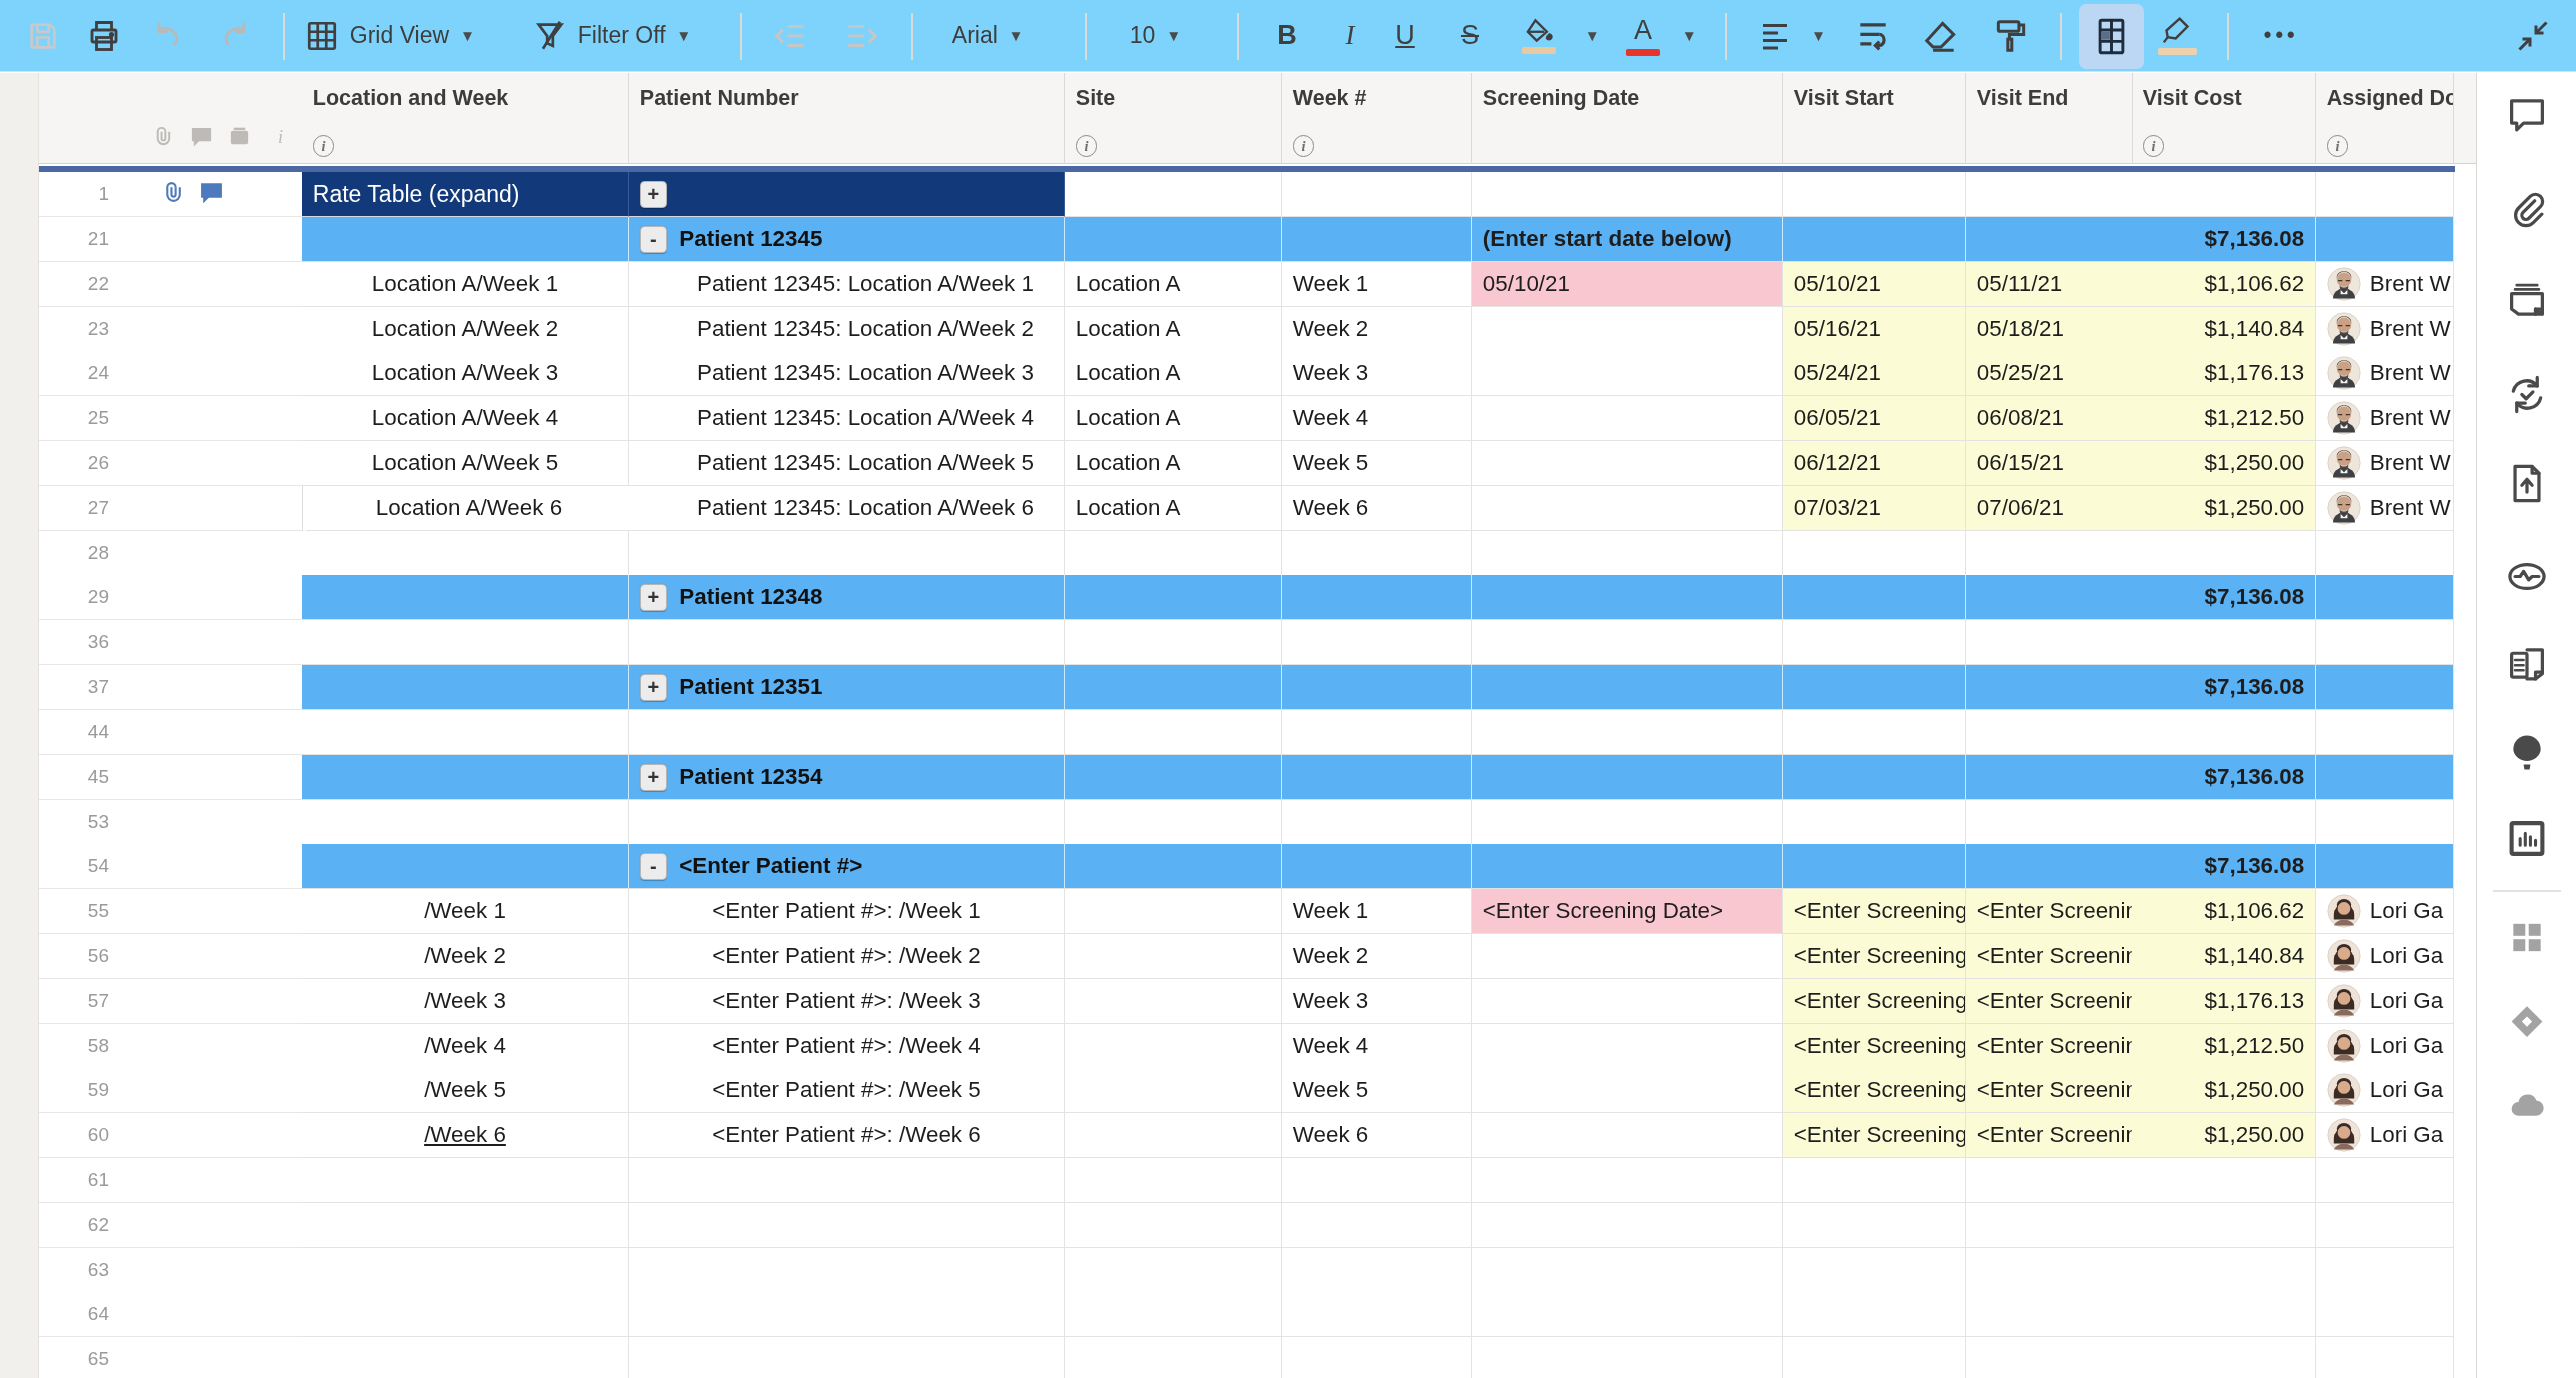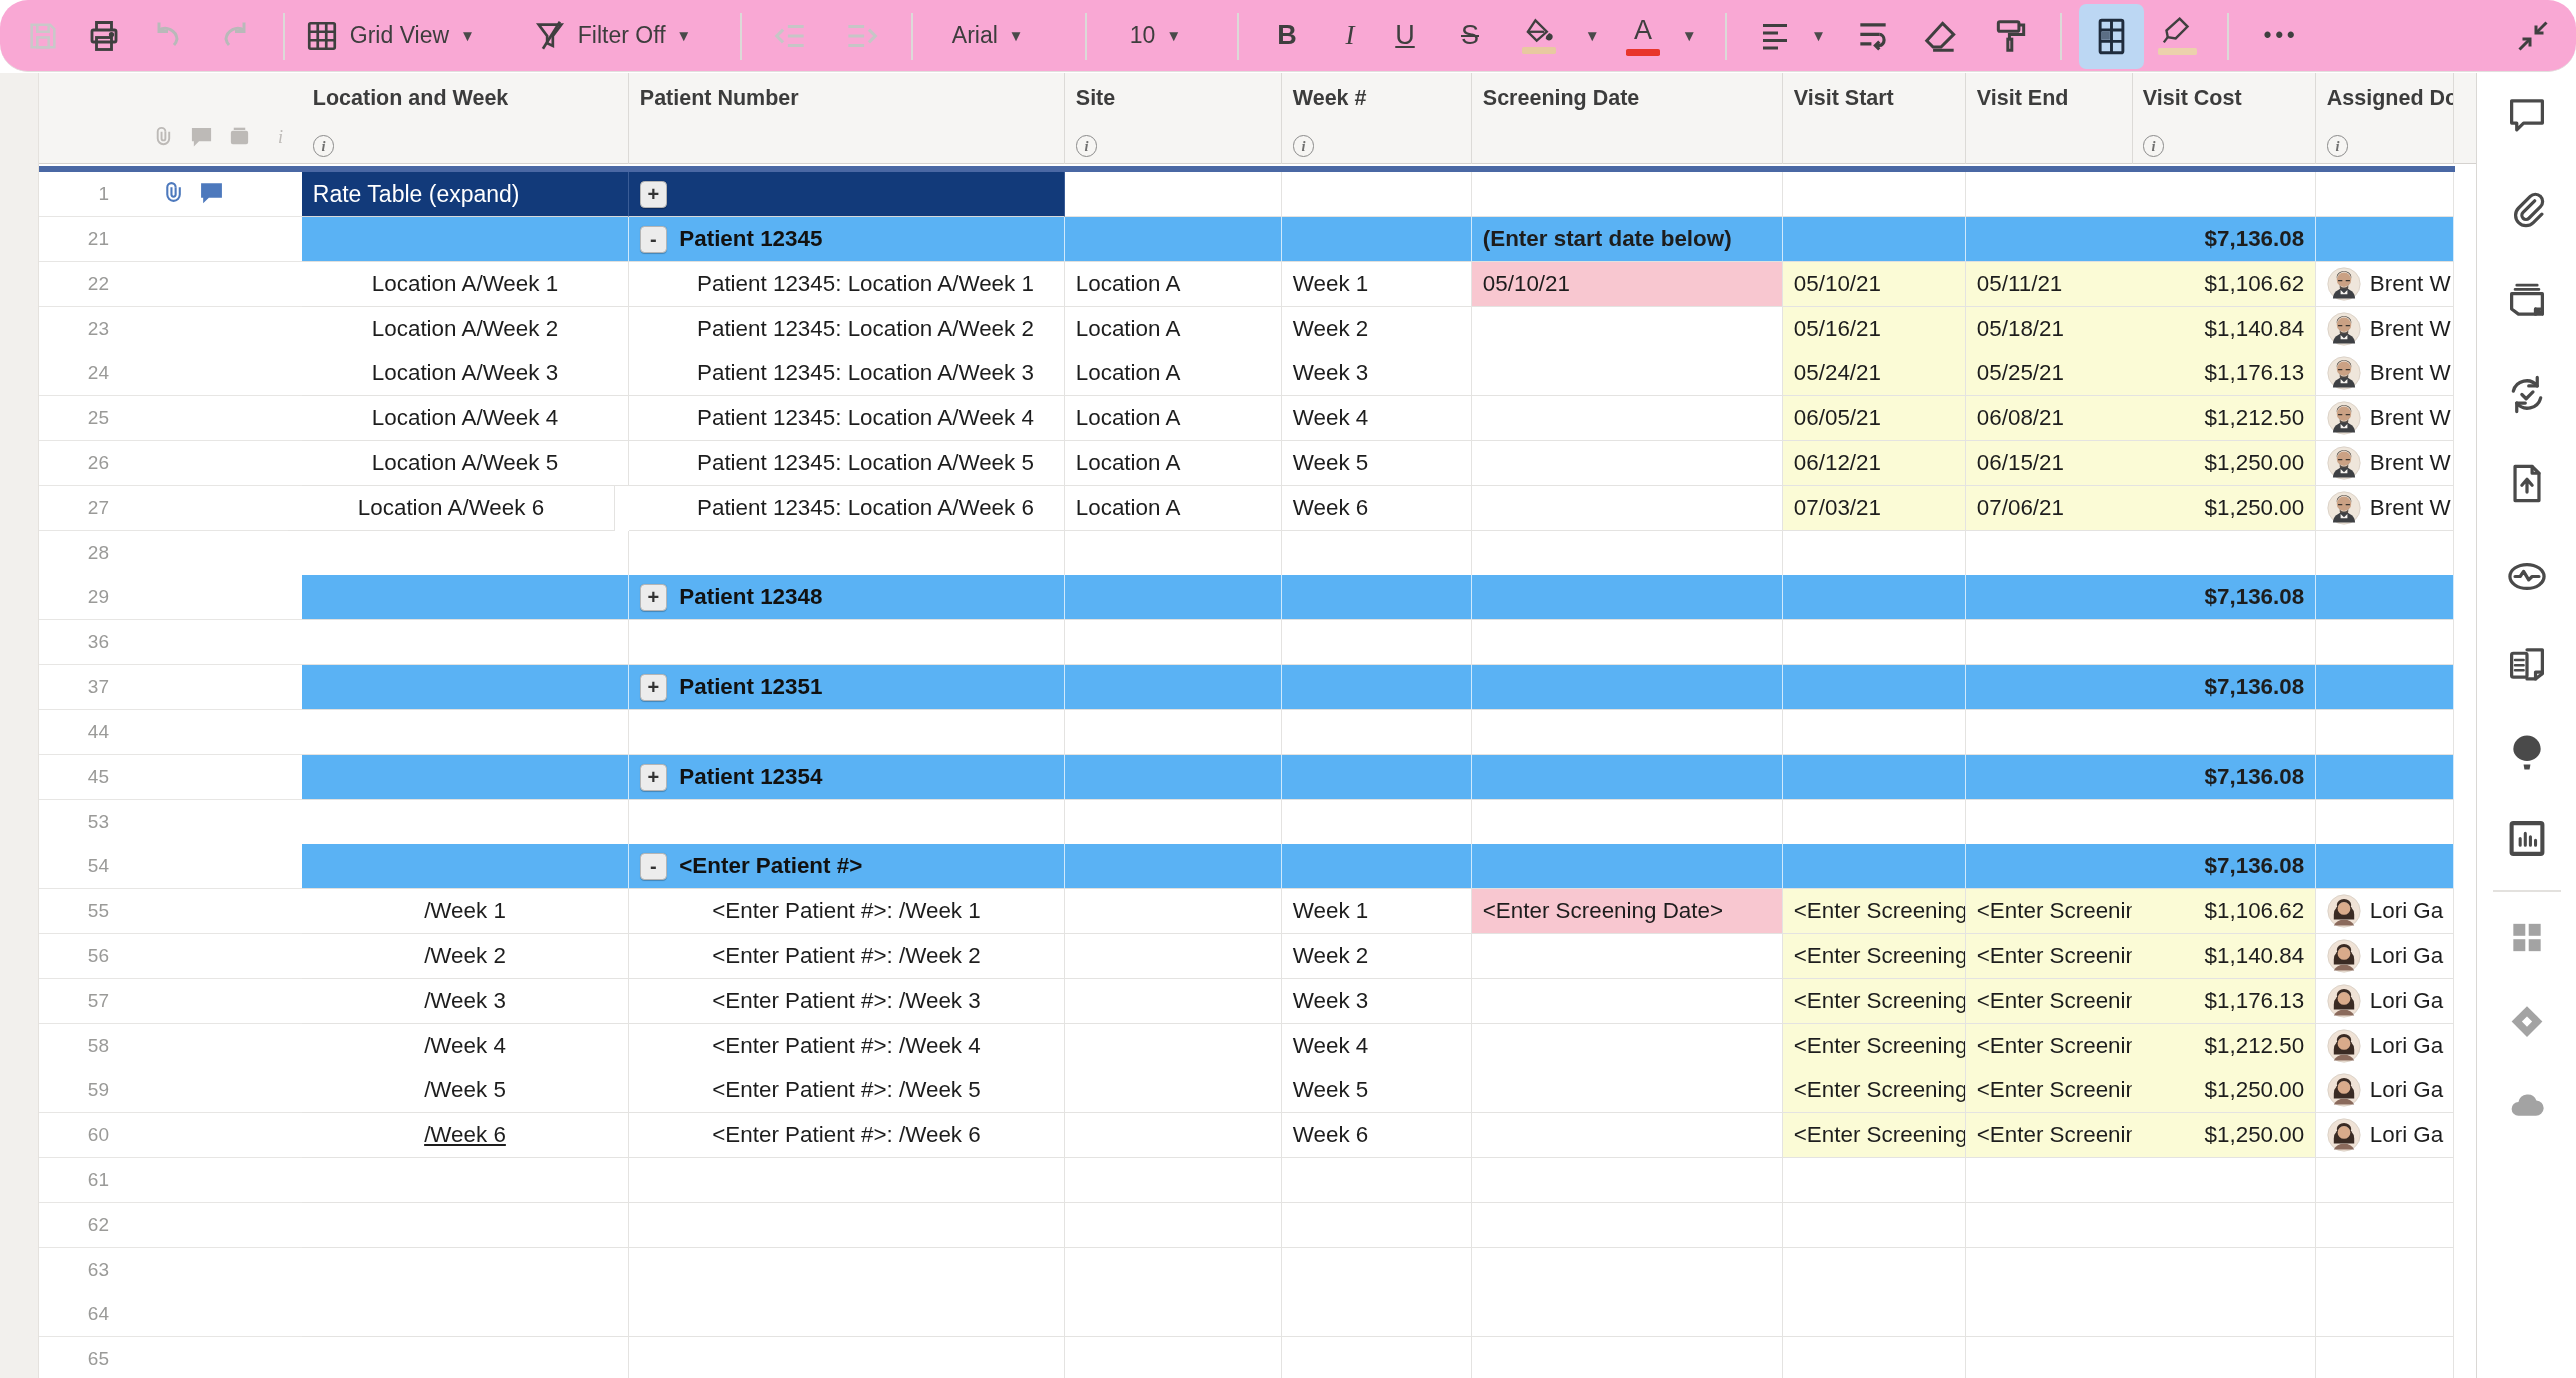--- a/index.html
+++ b/index.html
@@ -1,22 +1,22 @@
 <!DOCTYPE html>
 <html style="font-size:14.3px"><head>
 <meta charset="utf-8">
 <style>
   * { margin:0; padding:0; box-sizing:border-box; }
   html,body { width:2576px; height:1379px; overflow:hidden; background:#fff;
     font-family:"Liberation Sans","DejaVu Sans",sans-serif; }
   .screen { position:relative; width:2576px; height:1379px; background:#fff; overflow:hidden; }
 
   
-  .toolbar { position:absolute; left:0; top:0; width:2576px; height:72px; background:#f9a8d4;
-    border-bottom:1.8px solid #e2e0de; z-index:40;border-radius:28px; }
+  .toolbar { position:absolute; left:0; top:0; width:2576px; height:72px; background:#7dd3fc;
+    border-bottom:1.8px solid #e2e0de; z-index:40; }
   .tbtn { position:absolute; top:7.2px; height:57px; display:flex; align-items:center; justify-content:center;
     border-radius:7.2px; cursor:pointer; color:#3f3f3f; }
   .tbtn svg { display:block; }
   .tsep { position:absolute; top:12.5px; width:1.8px; height:47px; background:#dcdad8; }
   .tlabel { font-size:23px; color:#3d3d3d; margin:0 9px 0 10.8px; white-space:nowrap; }
   .caret { font-size:15.2px; color:#4a4a4a; margin-left:1.8px; }
   .glyphbtn { font-size:27px; color:#3f3f3f; width:50px; }
   .swatchwrap { position:relative; display:flex; flex-direction:column; align-items:center; }
   .swatch { width:34px; height:7.2px; border-radius:1.8px; margin-top:2.7px; }
   .activebtn { background:#bcd7f3; }
@@ -481,21 +481,21 @@
             <path d="M7 37 a13 12 0 0 1 26 0 z" fill="#3e4044"></path>
             <path d="M16 27 l4 4 l4 -4 v5 h-8 z" fill="#f5f2ee"></path>
           </svg>
           <span>Brent W</span>
         </div>
       </div>
       <div class="grow" style="top: 486px;">
         <div class="gutter">
           <span class="rownum">27</span>
         </div>
-        <div class="cell center" style="left: 288px; width: 327px;">Location A/Week 6</div>
+        <div class="cell center" style="left: 306px; width: 327px;">Location A/Week 6</div>
         <div class="cell " style="left: 629px; width: 436px; padding-left: 68px;">Patient 12345: Location A/Week 6</div>
         <div class="cell " style="left: 1065px; width: 217px;">Location A</div>
         <div class="cell " style="left: 1282px; width: 190px;">Week 6</div>
         <div class="cell " style="left: 1472px; width: 311px;"></div>
         <div class="cell yellow" style="left: 1783px; width: 183px;">07/03/21</div>
         <div class="cell yellow" style="left: 1966px; width: 167px;">07/06/21</div>
         <div class="cell yellow right" style="left: 2132px; width: 184px;">$1,250.00</div>
         <div class="cell " style="left: 2316px; width: 138px;">
           <svg class="avatar" viewBox="0 0 40 40">
             <circle cx="20" cy="20" r="19" fill="#efe6db" stroke="#d8cfc4" stroke-width="1"></circle>

